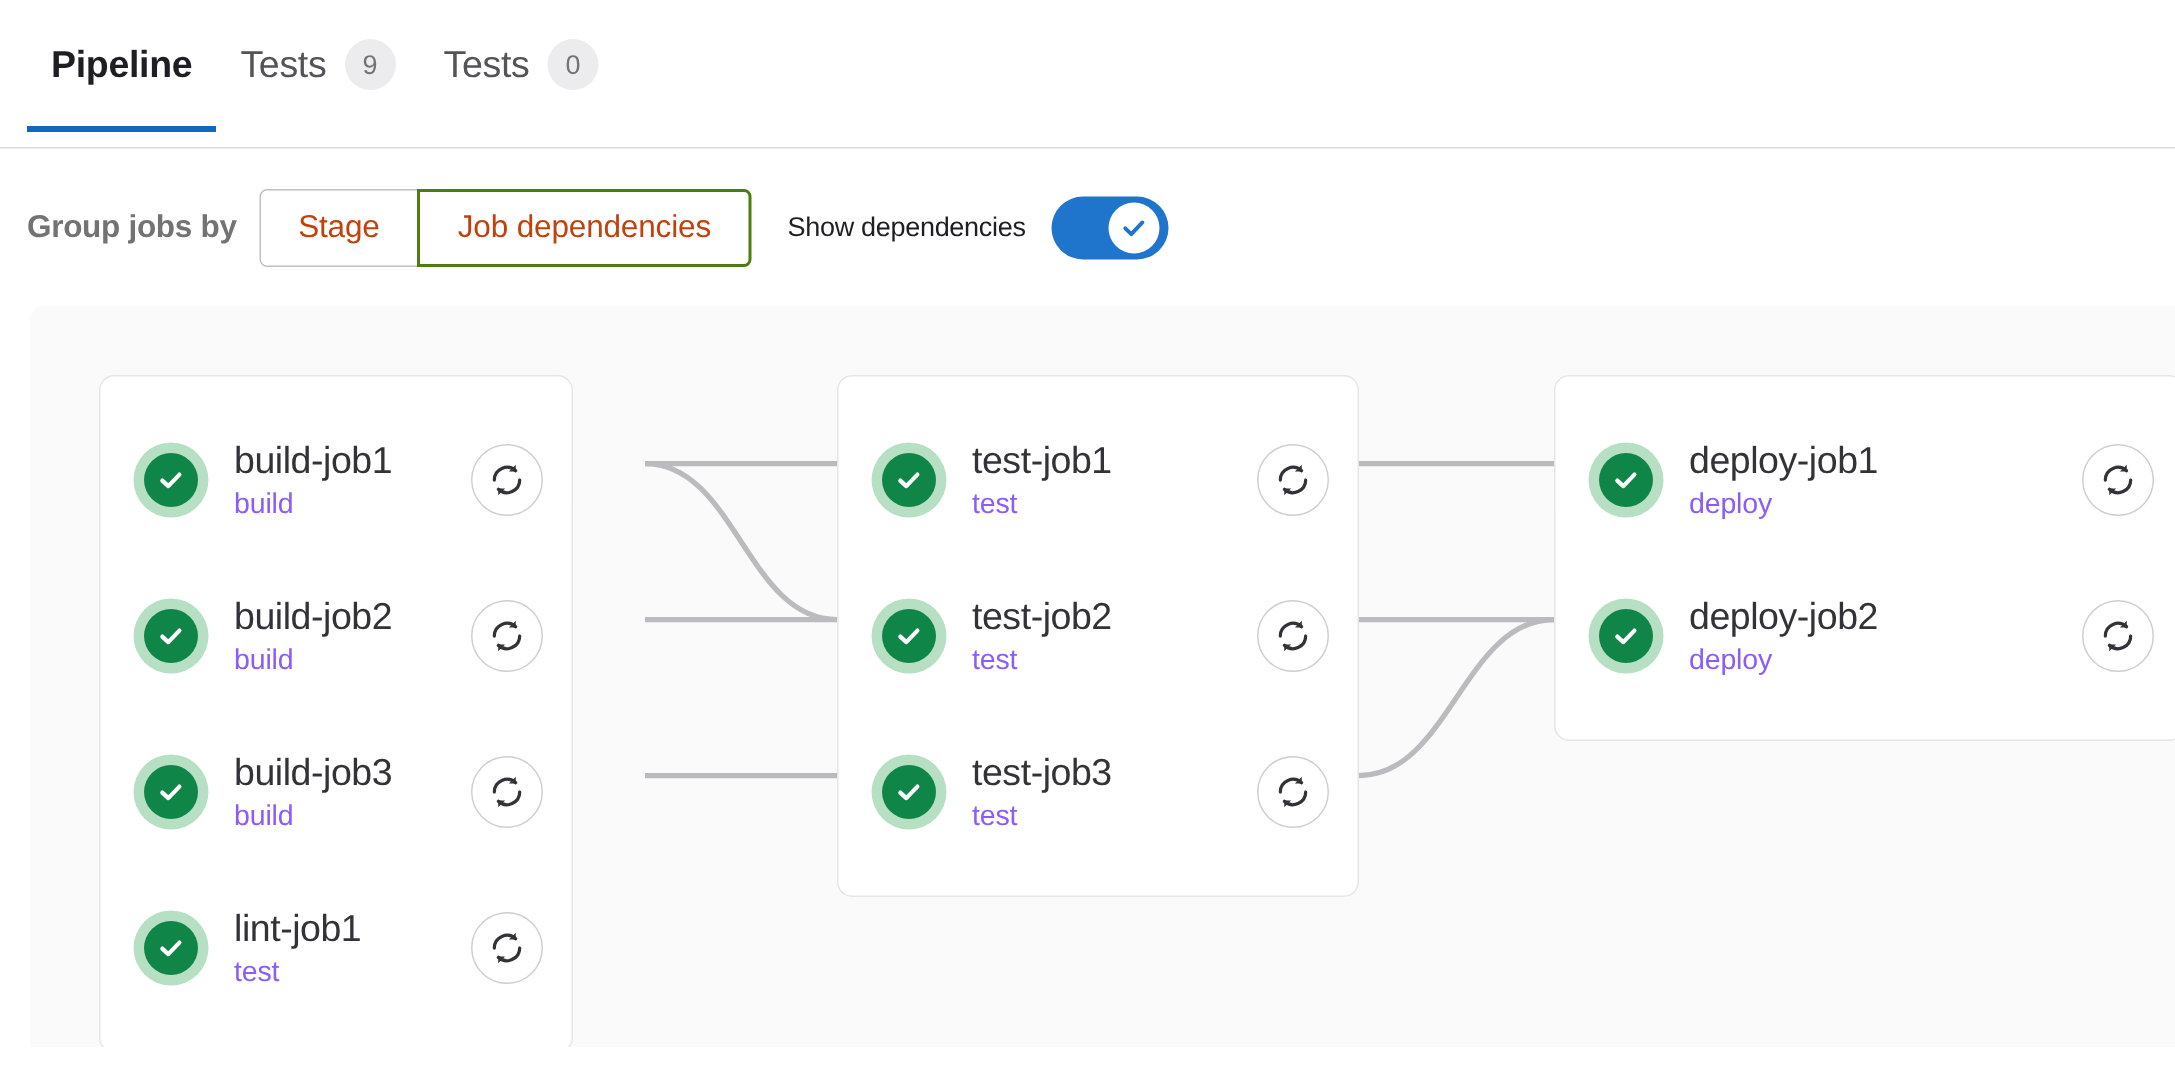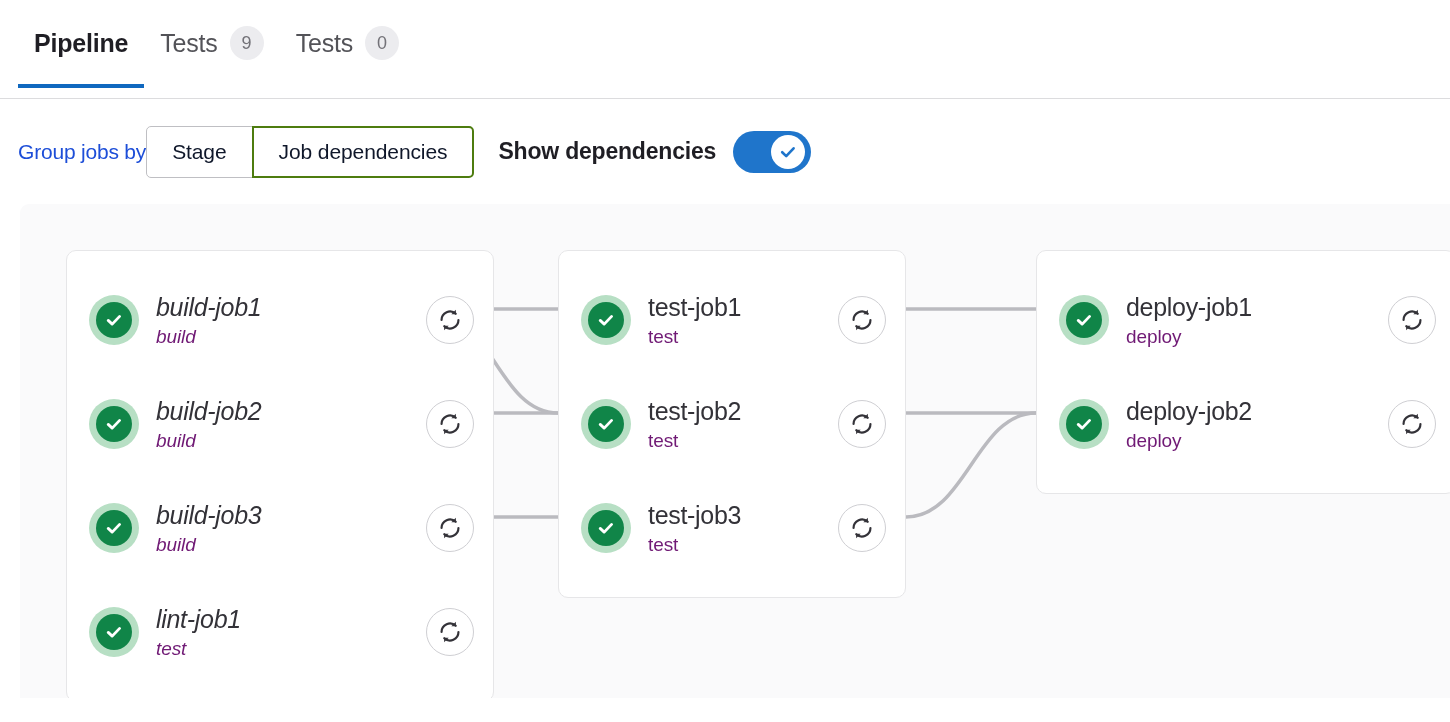--- a/index.html
+++ b/index.html
@@ -68,49 +68,50 @@
   
   .controls {
     height: 105px;
     padding: 0 18px;
     display: flex;
     align-items: center;
     gap: 0;
   }
   .group-label {
     font-size: 21px;
-    font-weight: normal;
-    color: #1d4ed8;
+    font-weight: bold;
+    color: #737373;
     letter-spacing: -0.2px;
+    margin-right: 15px;
   }
   .segmented {
     display: flex;
     height: 52px;
   }
   .seg-btn {
     background: #ffffff;
     border: 1px solid #bfbfc3;
     font-size: 21px;
-    color: #0f172a;
+    color: #c2410c;
     padding: 0 25px;
     display: flex;
     align-items: center;
     cursor: pointer;
     letter-spacing: -0.1px;
   }
   .seg-btn:first-child { border-radius: 5px 0 0 5px; }
   .seg-btn:last-child  { border-radius: 0 5px 5px 0; }
   .seg-btn.selected {
     border: 2px solid #4d7c0f;
     margin-left: -1px;
     z-index: 1;
   }
   .show-dep-label {
-    font-size: 23px;
-    font-weight: bold;
+    font-size: 18px;
+    font-weight: normal;
     color: #1f1e24;
     margin-left: 24px;
     letter-spacing: -0.2px;
   }
   .toggle {
     width: 78px;
     height: 42px;
     border-radius: 21px;
     background: #1f75cb;
     margin-left: 17px;
@@ -149,21 +150,21 @@
     top: 0; left: 0;
     width: 1430px; height: 494px;
   }
   .job-card {
     position: absolute;
     background: #ffffff;
     border: 1px solid #e6e6e8;
     border-radius: 10px;
     padding: 17px 0;
   }
-  .col1 { left: 46px; top: 46px; width: 428px; font-style: italic; }
+  .col1 { left: 46px; top: 46px; width: 316px; }
   .col2 { left: 538px; top: 46px; width: 348px; }
   .col3 { left: 1016px; top: 46px; width: 420px; }
 
   .job-row {
     height: 104px;
     display: flex;
     align-items: center;
     padding: 0 19px 0 22px;
     cursor: pointer;
   }
@@ -191,21 +192,21 @@
     line-height: 1.0;
   }
   .job-name {
     font-size: 25px;
     color: #333238;
     letter-spacing: -0.3px;
     white-space: nowrap;
   }
   .job-stage {
     font-size: 19px;
-    color: #701a75;
+    color: #8b5cf6;
     margin-top: 7px;
     letter-spacing: -0.1px;
   }
   .retry-btn {
     width: 48px; height: 48px;
     border-radius: 24px;
     border: 1px solid #cfcfd3;
     background: #ffffff;
     display: flex;
     align-items: center;

